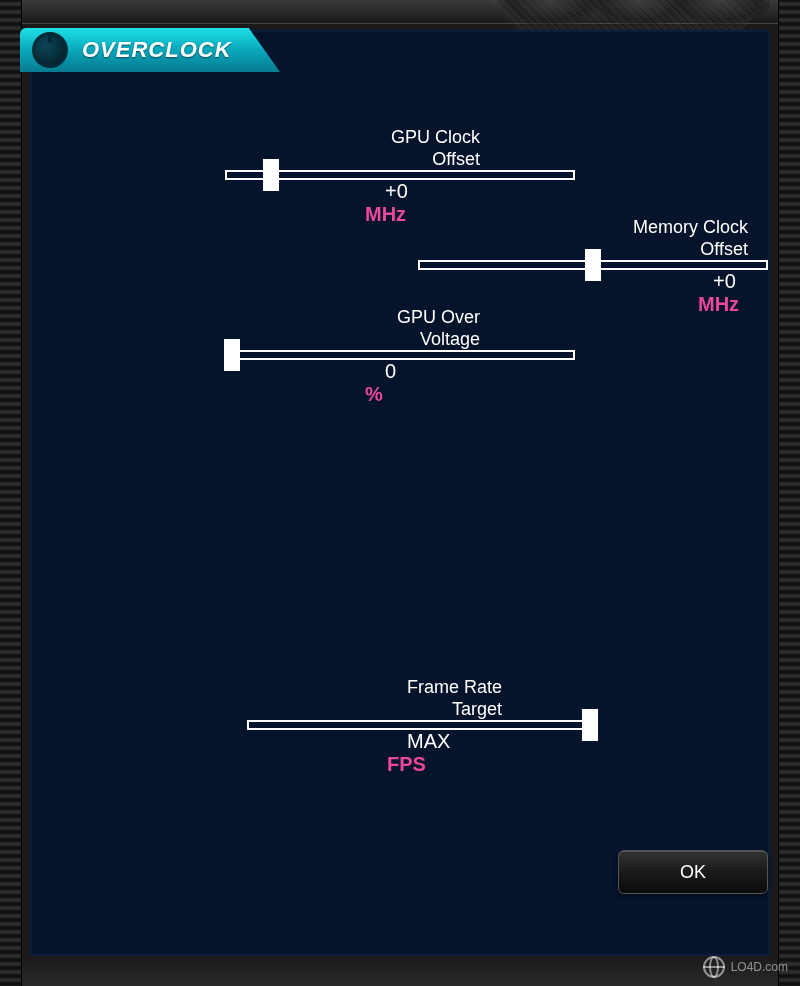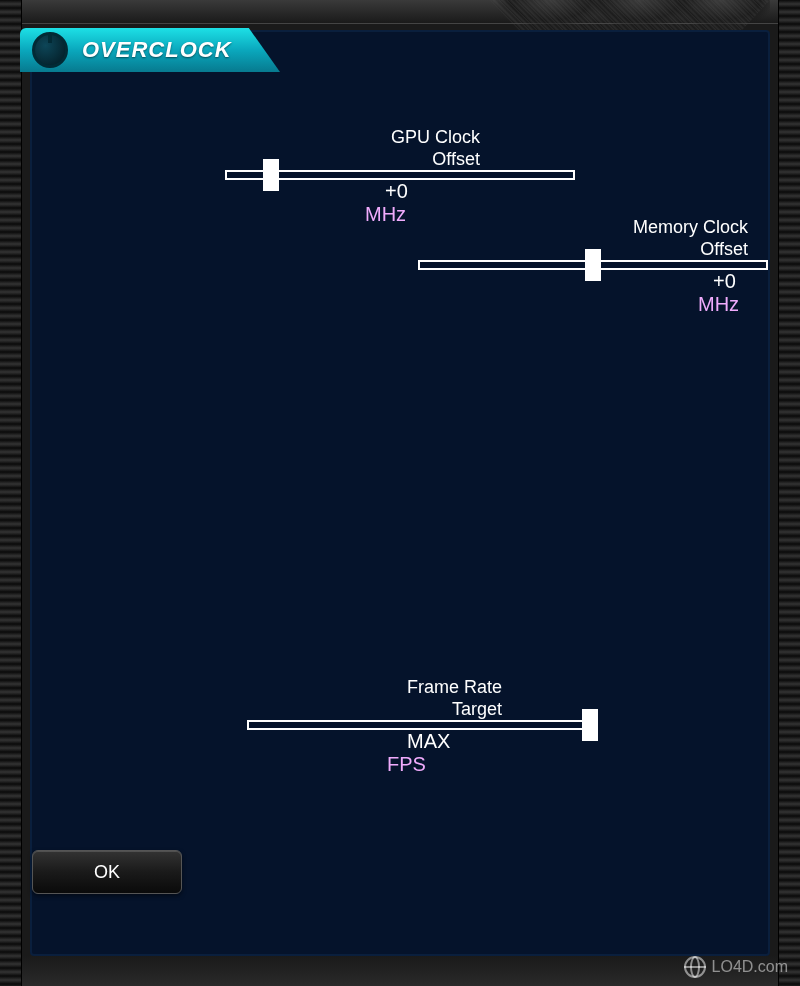--- a/index.html
+++ b/index.html
@@ -177,49 +177,50 @@
       cursor: pointer;
     }
     .slider-value {
       width: 80px;
       padding-left: 25px;
       color: #fff;
       font-size: 20px;
     }
     .slider-unit {
       width: 70px;
-      color: #f0abfc;
+      color: #ec4899;
       font-size: 20px;
+      font-weight: bold;
     }
     .button-row {
       position: absolute;
       bottom: 60px;
       left: 0;
       right: 0;
       display: flex;
-      justify-content: flex-start;
+      justify-content: flex-end;
       gap: 80px;
     }
     .btn {
       width: 150px;
       height: 44px;
       background: linear-gradient(180deg, #333 0%, #1a1a1a 50%, #0a0a0a 100%);
       border: 1px solid #555;
       border-radius: 6px;
       color: #fff;
       font-size: 18px;
       cursor: pointer;
       box-shadow: inset 0 1px 0 rgba(255,255,255,0.15), 0 2px 4px rgba(0,0,0,0.5);
     }
     .watermark {
       position: absolute;
       bottom: 8px;
       right: 12px;
       color: rgba(255,255,255,0.5);
-      font-size: 16px;
+      font-size: 12px;
       display: flex;
       align-items: center;
       gap: 6px;
       z-index: 20;
     }
     .watermark-globe {
       width: 22px;
       height: 22px;
       border: 2px solid rgba(255,255,255,0.5);
       border-radius: 50%;
@@ -286,20 +287,29 @@
     <div class="slider-row" style="top: 185px; align-items: flex-end;">
       <div class="slider-label">Memory Clock<br>Offset</div>
       <div class="slider-track-wrap">
         <div class="slider-track"></div>
         <div class="slider-thumb" style="left:50%"></div>
       </div>
       <div class="slider-value">+0</div>
       <div class="slider-unit">MHz</div>
     </div>
 
+    <div class="slider-row" style="top: 275px;">
+      <div class="slider-label">GPU Over<br>Voltage</div>
+      <div class="slider-track-wrap">
+        <div class="slider-track"></div>
+        <div class="slider-thumb" style="left:2%"></div>
+      </div>
+      <div class="slider-value">0</div>
+      <div class="slider-unit">%</div>
+    </div>
 
     <div class="slider-row" style="top: 645px; padding-left: 44px;">
       <div class="slider-label">Frame Rate<br>Target</div>
       <div class="slider-track-wrap">
         <div class="slider-track"></div>
         <div class="slider-thumb" style="left:98%"></div>
       </div>
       <div class="slider-value">MAX</div>
       <div class="slider-unit">FPS</div>
     </div>

